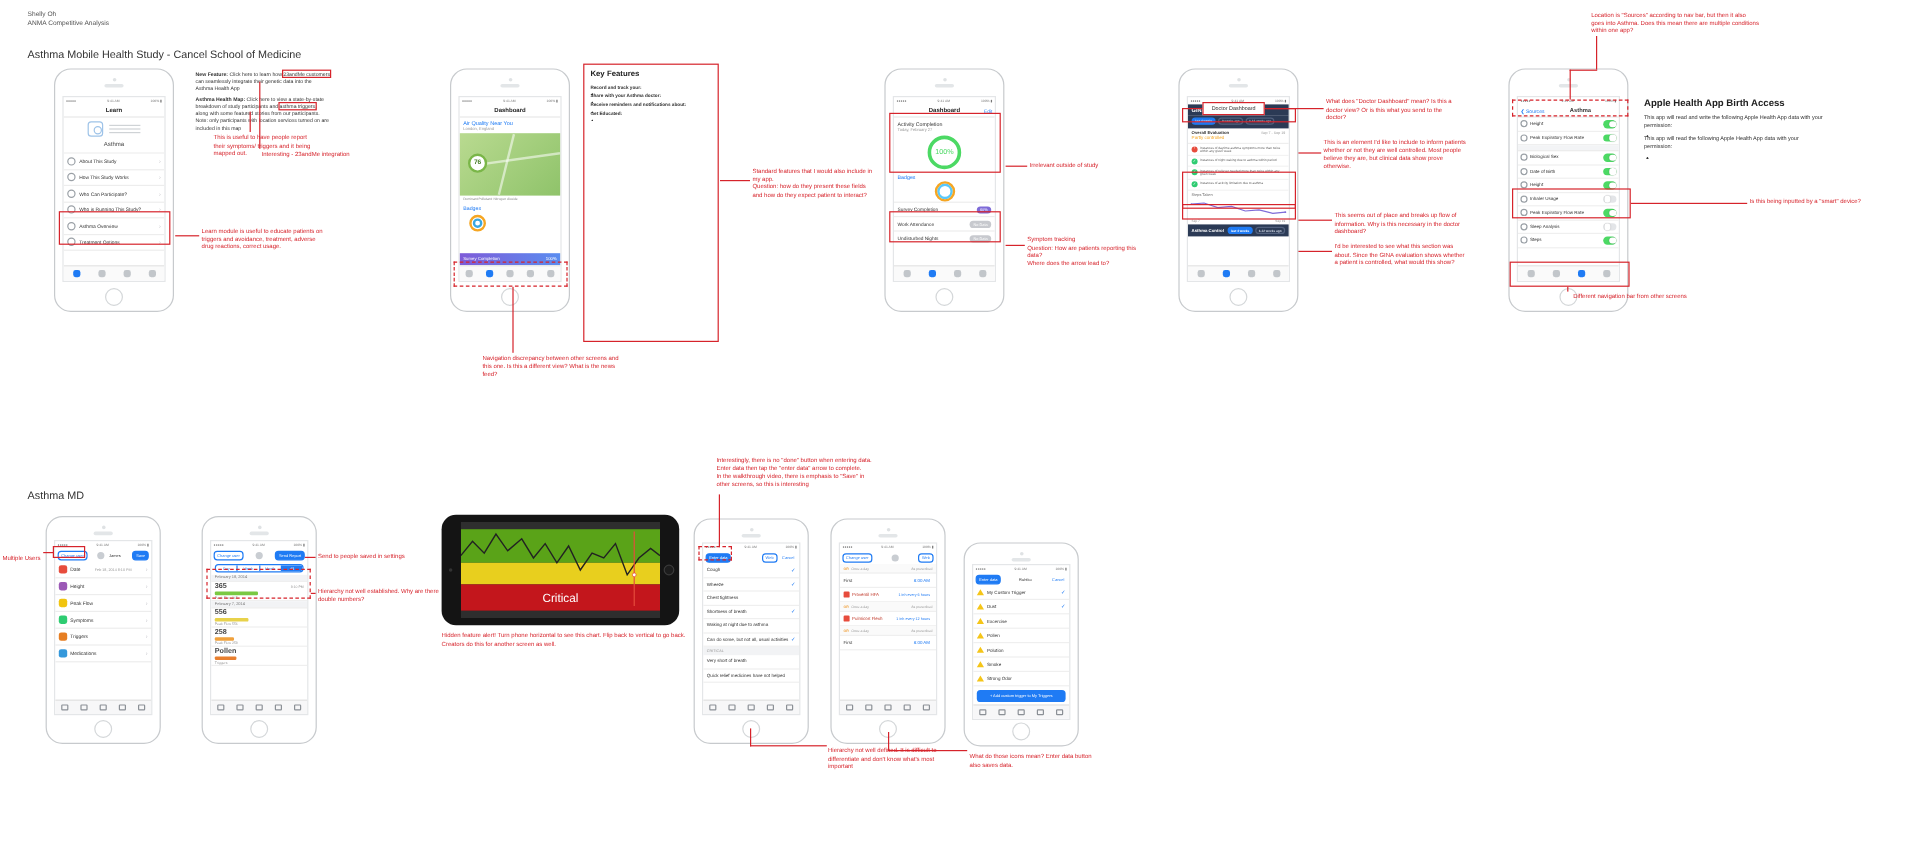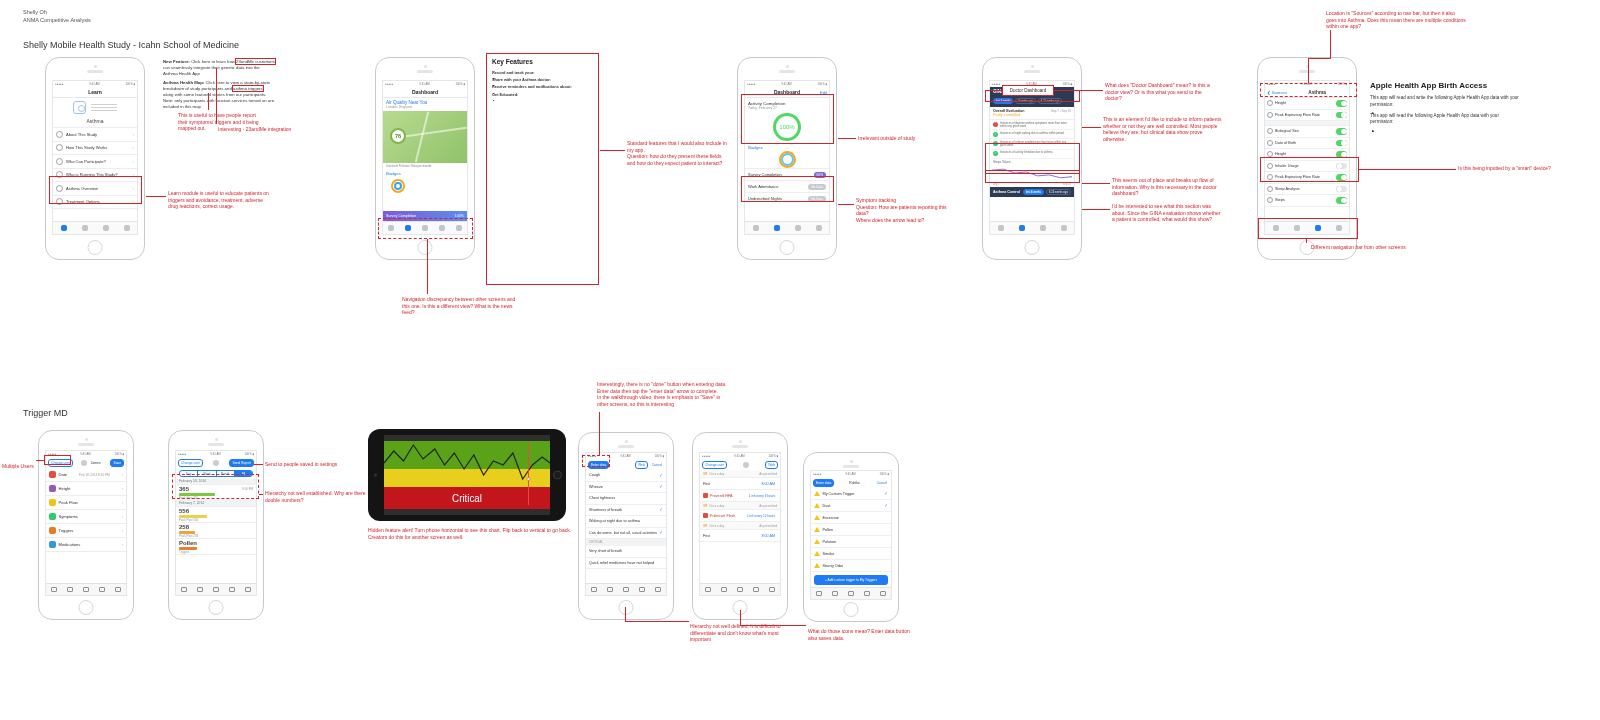--- a/index.html
+++ b/index.html
@@ -156,21 +156,21 @@
 </head>
 <body>
 
 <div id="canvas">
 
   <div class="hdr">
     <div>Shelly Oh</div>
     <div>ANMA Competitive Analysis</div>
   </div>
 
-  <div class="sec-title" style="left:23px;top:40px;">Shelly Mobile Health Study - Icahn School of Medicine</div>
+  <div class="sec-title" style="left:23px;top:40px;">Asthma Mobile Health Study - Cancel School of Medicine</div>
 
   <div class="phone" style="left:45px;top:57px;width:100px;height:203px;">
     <div class="cam"></div>
       <div class="spk"></div>
     <div class="screen">
       <div class="status">
           <span>●●●●●</span>
           <span>9:41 AM</span>
           <span>100% ▮</span>
         </div>
@@ -537,21 +537,21 @@
     <p>This app will read the following Apple Health App data with your permission:</p>
     <ul>
         <li></li>
         <li></li>
         <li></li>
         <li></li>
         <li></li>
       </ul>
   </div>
 
-  <div class="sec-title" style="left:23px;top:408px;">Trigger MD</div>
+  <div class="sec-title" style="left:23px;top:408px;">Asthma MD</div>
 
   <div class="phone small" style="left:38px;top:430px;width:96px;height:190px;">
     <div class="cam"></div>
       <div class="spk"></div>
     <div class="screen">
       <div class="status">
           <span>●●●●●</span>
           <span>9:41 AM</span>
           <span>100% ▮</span>
         </div>

